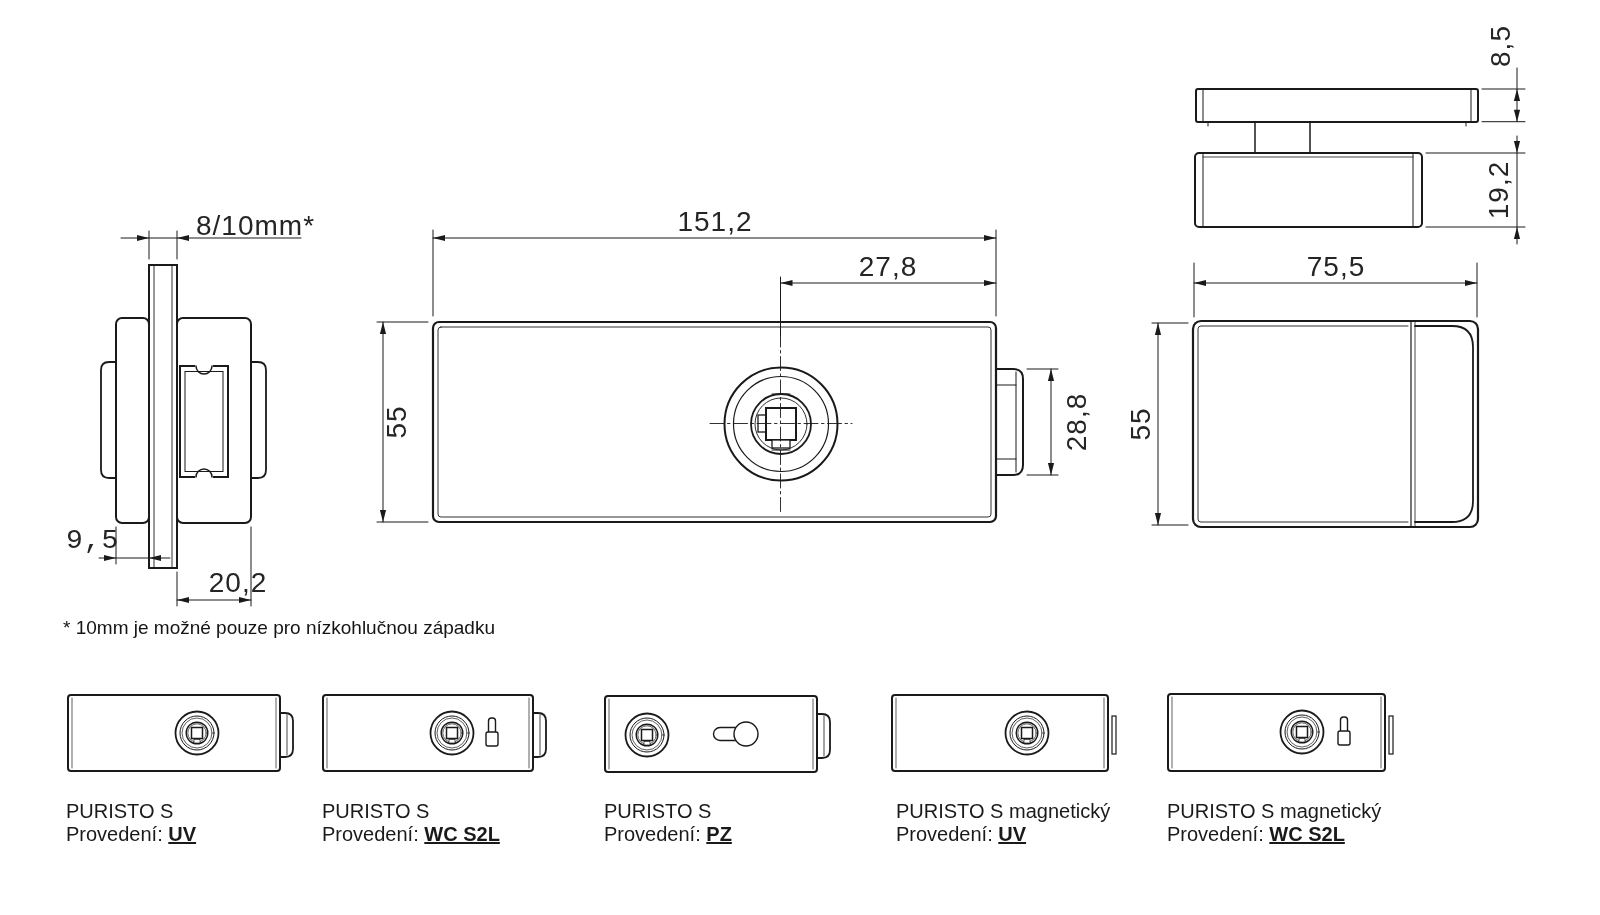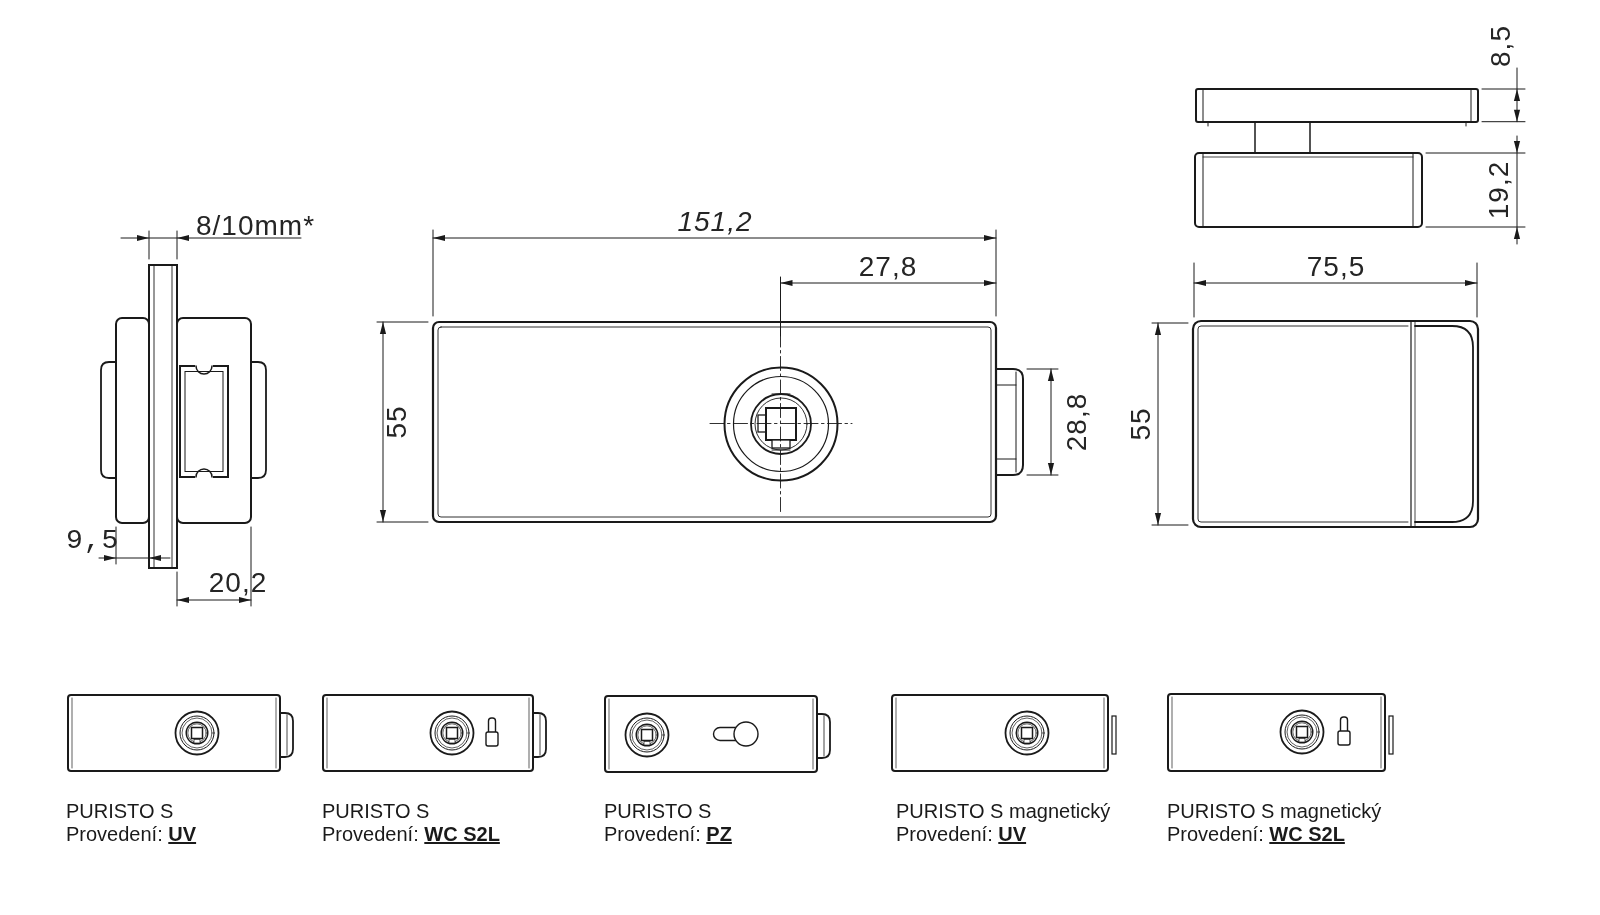--- a/index.html
+++ b/index.html
@@ -267,30 +267,31 @@
       <rect x="1340.5" y="717" width="7" height="18" rx="3" fill="#fff" stroke-width="1.4"></rect>
       <rect x="1338" y="731" width="12" height="14" rx="2" fill="#fff" stroke-width="1.4"></rect>
     </g>
   </g>
 </svg>
 
   <div class="dim" style="left:196px;top:210px;">8/10mm*</div>
   <div class="dim" style="left:66px;top:525px;font-family:Liberation Mono, monospace;">9,5</div>
   <div class="dim cx" style="left:214px;top:567px;margin-left:24px;">20,2</div>
 
-  <div class="dim cx" style="left:715px;top:206px;font-style:italic;">151,2</div>
+  <div class="dim cx" style="left:715px;top:206px;">151,2</div>
   <div class="dim cx" style="left:888px;top:251px;">27,8</div>
   <div class="dim rot" style="left:397px;top:422px;">55</div>
   <div class="dim rot" style="left:1077px;top:422px;">28,8</div>
 
   <div class="dim rot" style="left:1501px;top:46px;">8,5</div>
   <div class="dim rot" style="left:1499px;top:190px;">19,2</div>
   <div class="dim cx" style="left:1336px;top:251px;">75,5</div>
   <div class="dim rot" style="left:1141px;top:424px;">55</div>
 
+  <div class="footnote" style="left:63px;top:617px;">* 10mm je možné pouze pro nízkohlučnou západku</div>
 
   <div class="vlabel" style="left:66px;top:800px;">
     <div>PURISTO S</div>
     <div><span>Provedení:</span> <b>UV</b></div>
   </div>
   <div class="vlabel" style="left:322px;top:800px;">
     <div>PURISTO S</div>
     <div><span>Provedení:</span> <b>WC S2L</b></div>
   </div>
   <div class="vlabel" style="left:604px;top:800px;">

